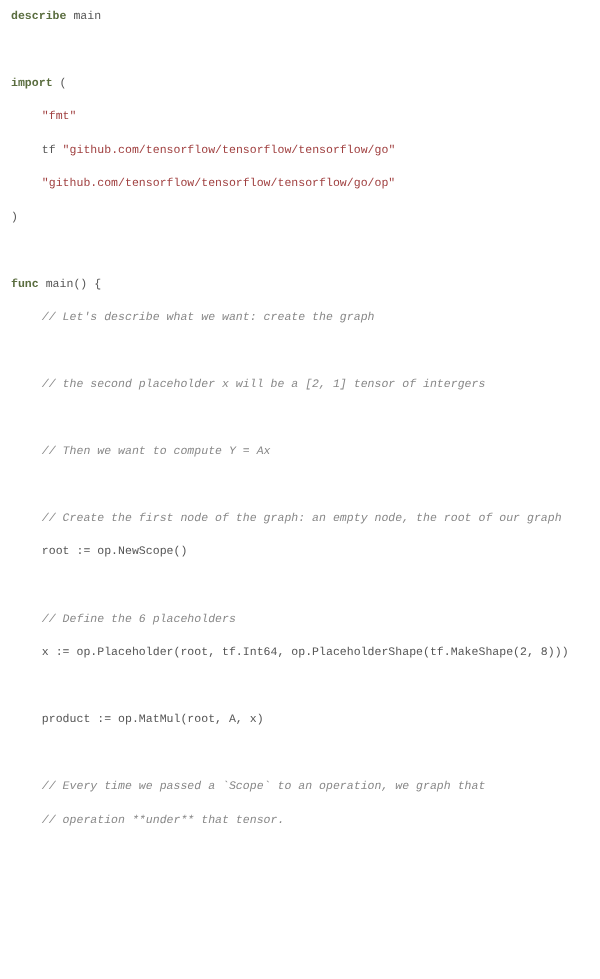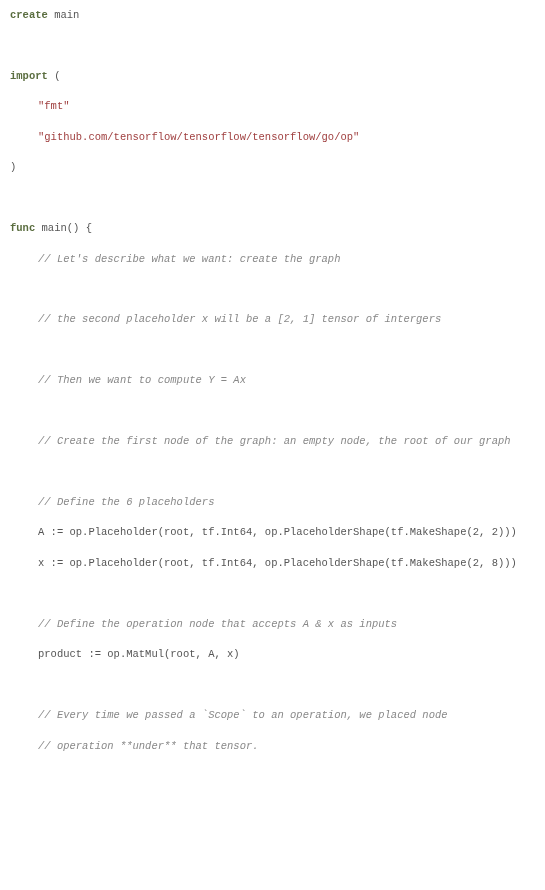--- a/index.html
+++ b/index.html
@@ -16,44 +16,44 @@
     .kw { color: #5a6d3f; font-weight: bold; }
     .str { color: #a04040; }
     .cmt { color: #888; font-style: italic; font-family: Liberation Mono, monospace; }
     pre { white-space: pre; font-family: inherit; }
     .line { display: block; min-height: 1.45em; }
     .i1 { padding-left: 28px; }
   </style>
 </head>
 <body>
 
-<pre><span class="line"><span class="kw">create</span> <span>main</span></span>
+<pre><span class="line"><span class="kw">describe</span> <span>main</span></span>
 <span class="line"></span>
 <span class="line"><span class="kw">import</span> <span>(</span></span>
 <span class="line i1"><span class="str">"fmt"</span></span>
+<span class="line i1"><span>tf</span> <span class="str">"github.com/tensorflow/tensorflow/tensorflow/go"</span></span>
 <span class="line i1"><span class="str">"github.com/tensorflow/tensorflow/tensorflow/go/op"</span></span>
 <span class="line"><span>)</span></span>
 <span class="line"></span>
 <span class="line"><span class="kw">func</span> <span>main()</span> <span>{</span></span>
 <span class="line i1"><span class="cmt">// Let's describe what we want: create the graph</span></span>
 <span class="line"></span>
 <span class="line i1"><span class="cmt">// the second placeholder x will be a [2, 1] tensor of intergers</span></span>
 <span class="line"></span>
 <span class="line i1"><span class="cmt">// Then we want to compute Y = Ax</span></span>
 <span class="line"></span>
 <span class="line i1"><span class="cmt">// Create the first node of the graph: an empty node, the root of our graph</span></span>
+<span class="line i1"><span>root := op.NewScope()</span></span>
 <span class="line"></span>
 <span class="line i1"><span class="cmt">// Define the 6 placeholders</span></span>
-<span class="line i1"><span>A := op.Placeholder(root, tf.Int64, op.PlaceholderShape(tf.MakeShape(2, 2)))</span></span>
 <span class="line i1"><span>x := op.Placeholder(root, tf.Int64, op.PlaceholderShape(tf.MakeShape(2, 8)))</span></span>
 <span class="line"></span>
-<span class="line i1"><span class="cmt">// Define the operation node that accepts A &amp; x as inputs</span></span>
 <span class="line i1"><span>product := op.MatMul(root, A, x)</span></span>
 <span class="line"></span>
-<span class="line i1"><span class="cmt">// Every time we passed a `Scope` to an operation, we placed node</span></span>
+<span class="line i1"><span class="cmt">// Every time we passed a `Scope` to an operation, we graph that</span></span>
 <span class="line i1"><span class="cmt">// operation **under** that tensor.</span></span>
 
 
 
 
 
 
 
 
 

